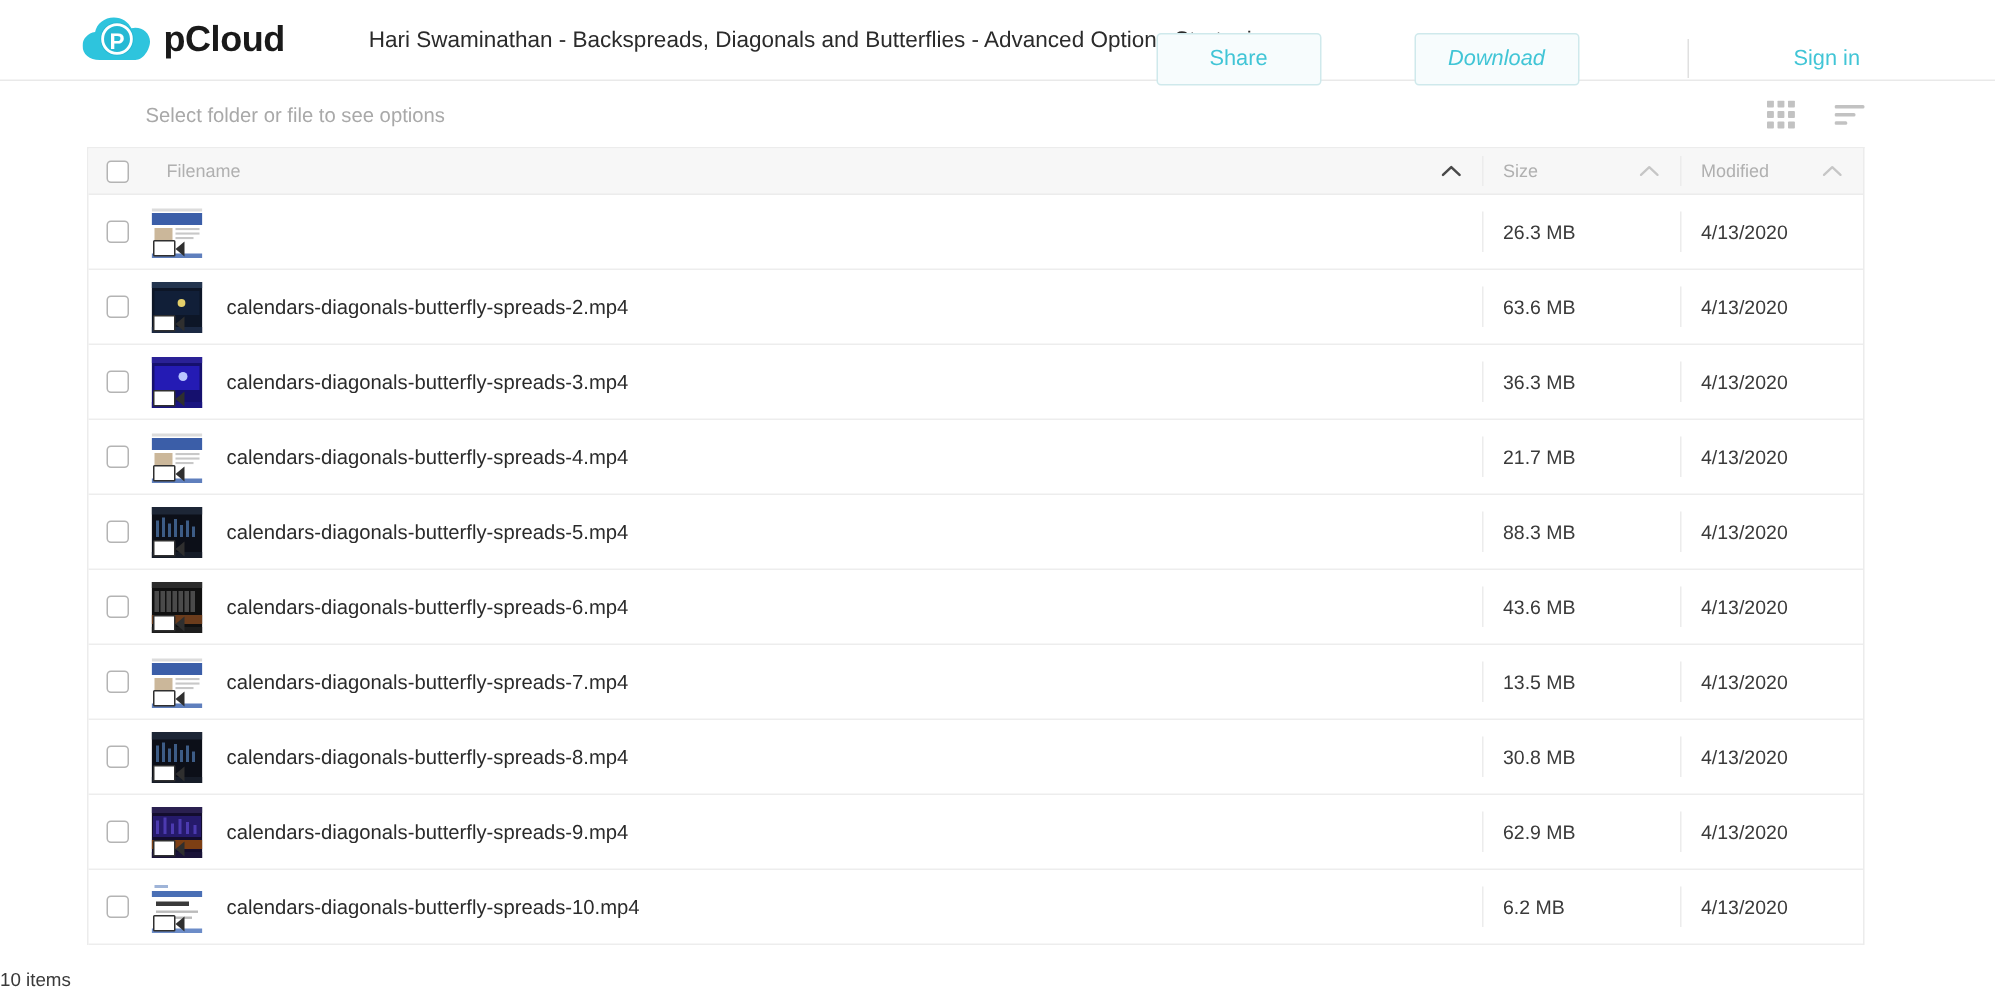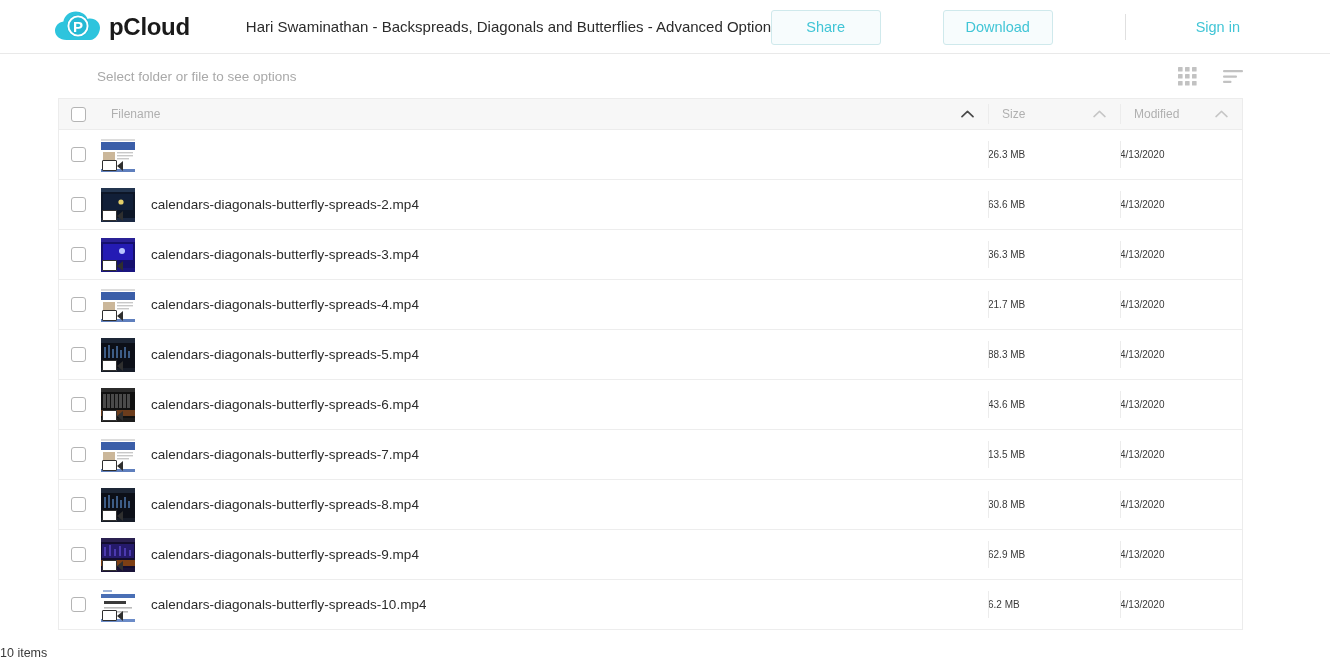--- a/index.html
+++ b/index.html
@@ -36,40 +36,40 @@
   .doc-title {
     margin-left: 56px;
     font-size: 15px;
     color: #2b2b2b;
     white-space: nowrap;
     max-width: 600px;
     overflow: hidden;
   }
   .header-actions {
     position: absolute;
-    right: 0; top: 0; height: 54px;
+    right: 0; top: 12px; height: 54px;
     display: flex;
     align-items: center;
     gap: 48px;
   }
   .btn-outline {
     height: 35px;
     min-width: 110px;
     padding: 0 18px;
     border: 1px solid #cfe9ec;
     background: #f7fcfd;
     border-radius: 3px;
     color: #41c5d6;
     font-size: 14.5px;
     font-family: "Liberation Sans", sans-serif;
     cursor: pointer;
     display: flex; align-items: center; justify-content: center;
     margin-right: 14px;
   }
-  .btn-outline:last-of-type { margin-right: 0; }
+  .btn-outline:last-of-type { margin-right: 0; font-style: italic; }
   .divider-vert {
     width: 1px;
     height: 26px;
     background: #e0e0e0;
     margin: 0 22px 0 24px;
   }
   .signin {
     color: #41c5d6;
     font-size: 14.5px;
     cursor: pointer;
@@ -196,23 +196,23 @@
   }
   .fname {
     font-size: 13.5px;
     color: #2b2b2b;
     margin-left: 16px;
     white-space: nowrap;
     overflow: hidden;
     text-overflow: ellipsis;
   }
   .cval {
-    font-size: 10px;
+    font-size: 13px;
     color: #3a3a3a;
-    padding-left: 0;
+    padding-left: 14px;
   }
   .footer-count {
     margin-top: 16px;
     font-size: 12.5px;
     color: #3a3a3a;
   }
 </style>
 </head>
 <body>
 

